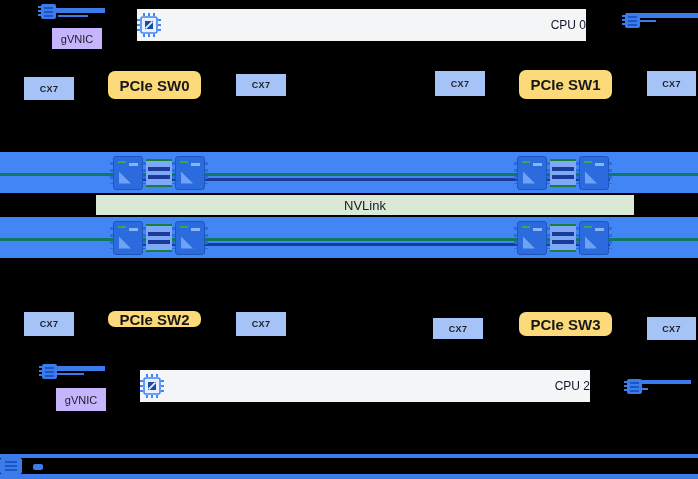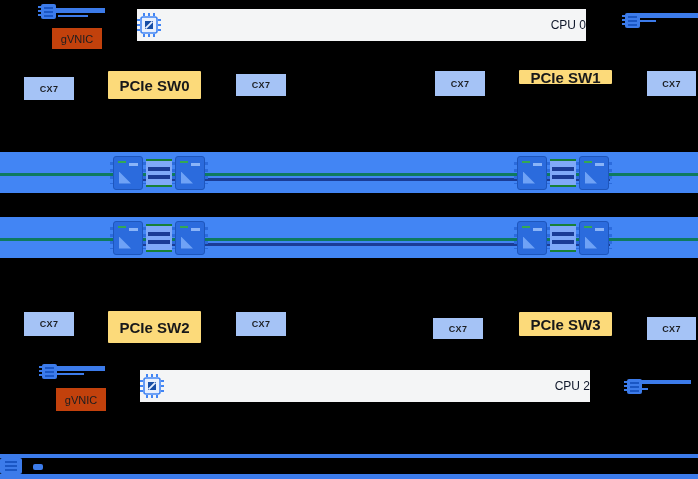--- a/index.html
+++ b/index.html
@@ -8,26 +8,26 @@
     overflow:hidden;font-family:"Liberation Sans",sans-serif;
     -webkit-font-smoothing:antialiased;
   }
   .abs{position:absolute;}
   
   .nicbox{
     background:#A5C3F6;color:#1b1d20;display:flex;align-items:center;justify-content:center;
     font-size:9px;font-weight:600;letter-spacing:.4px;
   }
   .gvnic{
-    background:#c2410c;color:#1b1d20;display:flex;align-items:center;justify-content:center;
+    background:#c4b5fd;color:#1b1d20;display:flex;align-items:center;justify-content:center;
     font-size:11px;font-weight:400;
   }
   .pciesw{
     background:#FCDA7A;color:#17181a;display:flex;align-items:center;justify-content:center;
-    font-size:15px;font-weight:600;border-radius:1px;
+    font-size:15px;font-weight:600;border-radius:7px;
   }
   .cpubox{
     background:#F4F5F6;color:#0f172a;display:flex;align-items:center;justify-content:space-between;
     gap:9px;font-size:12px;font-weight:500;
   }
   
   .band{left:0;width:698px;height:41px;background:#4285F4;}
   .teal-line{position:absolute;left:0;width:698px;top:21px;height:3px;background:#0E7A5F;}
   .navy-line{position:absolute;left:115px;width:495px;top:26px;height:3px;background:#1A3C96;}
   .cluster{position:absolute;top:0;height:41px;display:flex;align-items:center;gap:3px;}
@@ -121,21 +121,21 @@
   </div>
   <div class="pciesw abs" style="left:108px;top:71px;width:93px;height:28px;">
     <span>PCIe SW0</span>
   </div>
   <div class="nicbox abs" style="left:236px;top:74px;width:50px;height:22px;">
     <span>CX7</span>
   </div>
   <div class="nicbox abs" style="left:435px;top:71px;width:50px;height:25px;">
     <span>CX7</span>
   </div>
-  <div class="pciesw abs" style="left:519px;top:70px;width:93px;height:14px;">
+  <div class="pciesw abs" style="left:519px;top:70px;width:93px;height:29px;">
     <span>PCIe SW1</span>
   </div>
   <div class="nicbox abs" style="left:647px;top:71px;width:49px;height:25px;">
     <span>CX7</span>
   </div>
 
   <div class="band abs" style="top:152px;">
     <div class="teal-line"></div>
     <div class="navy-line"></div>
     <div class="cluster" style="left:113px;">
@@ -165,20 +165,23 @@
           <div class="bar"></div>
         </div>
       <div class="gpu-chip">
           <div class="gpu-tick"></div>
           <div class="gpu-dash"></div>
           <div class="gpu-tri"></div>
         </div>
     </div>
   </div>
 
+  <div class="nvlink abs" style="left:96px;top:195px;width:538px;height:20px;">
+    <span>NVLink</span>
+  </div>
 
   <div class="band abs" style="top:217px;">
     <div class="teal-line"></div>
     <div class="navy-line"></div>
     <div class="cluster" style="left:113px;">
       <div class="gpu-chip">
           <div class="gpu-tick"></div>
           <div class="gpu-dash"></div>
           <div class="gpu-tri"></div>
         </div>
@@ -206,21 +209,21 @@
           <div class="gpu-tick"></div>
           <div class="gpu-dash"></div>
           <div class="gpu-tri"></div>
         </div>
     </div>
   </div>
 
   <div class="nicbox abs" style="left:24px;top:312px;width:50px;height:24px;">
     <span>CX7</span>
   </div>
-  <div class="pciesw abs" style="left:108px;top:311px;width:93px;height:32px;">
+  <div class="pciesw abs" style="left:108px;top:311px;width:93px;height:16px;">
     <span>PCIe SW2</span>
   </div>
   <div class="nicbox abs" style="left:236px;top:312px;width:50px;height:24px;">
     <span>CX7</span>
   </div>
   <div class="nicbox abs" style="left:433px;top:318px;width:50px;height:21px;">
     <span>CX7</span>
   </div>
   <div class="pciesw abs" style="left:519px;top:312px;width:93px;height:24px;">
     <span>PCIe SW3</span>

